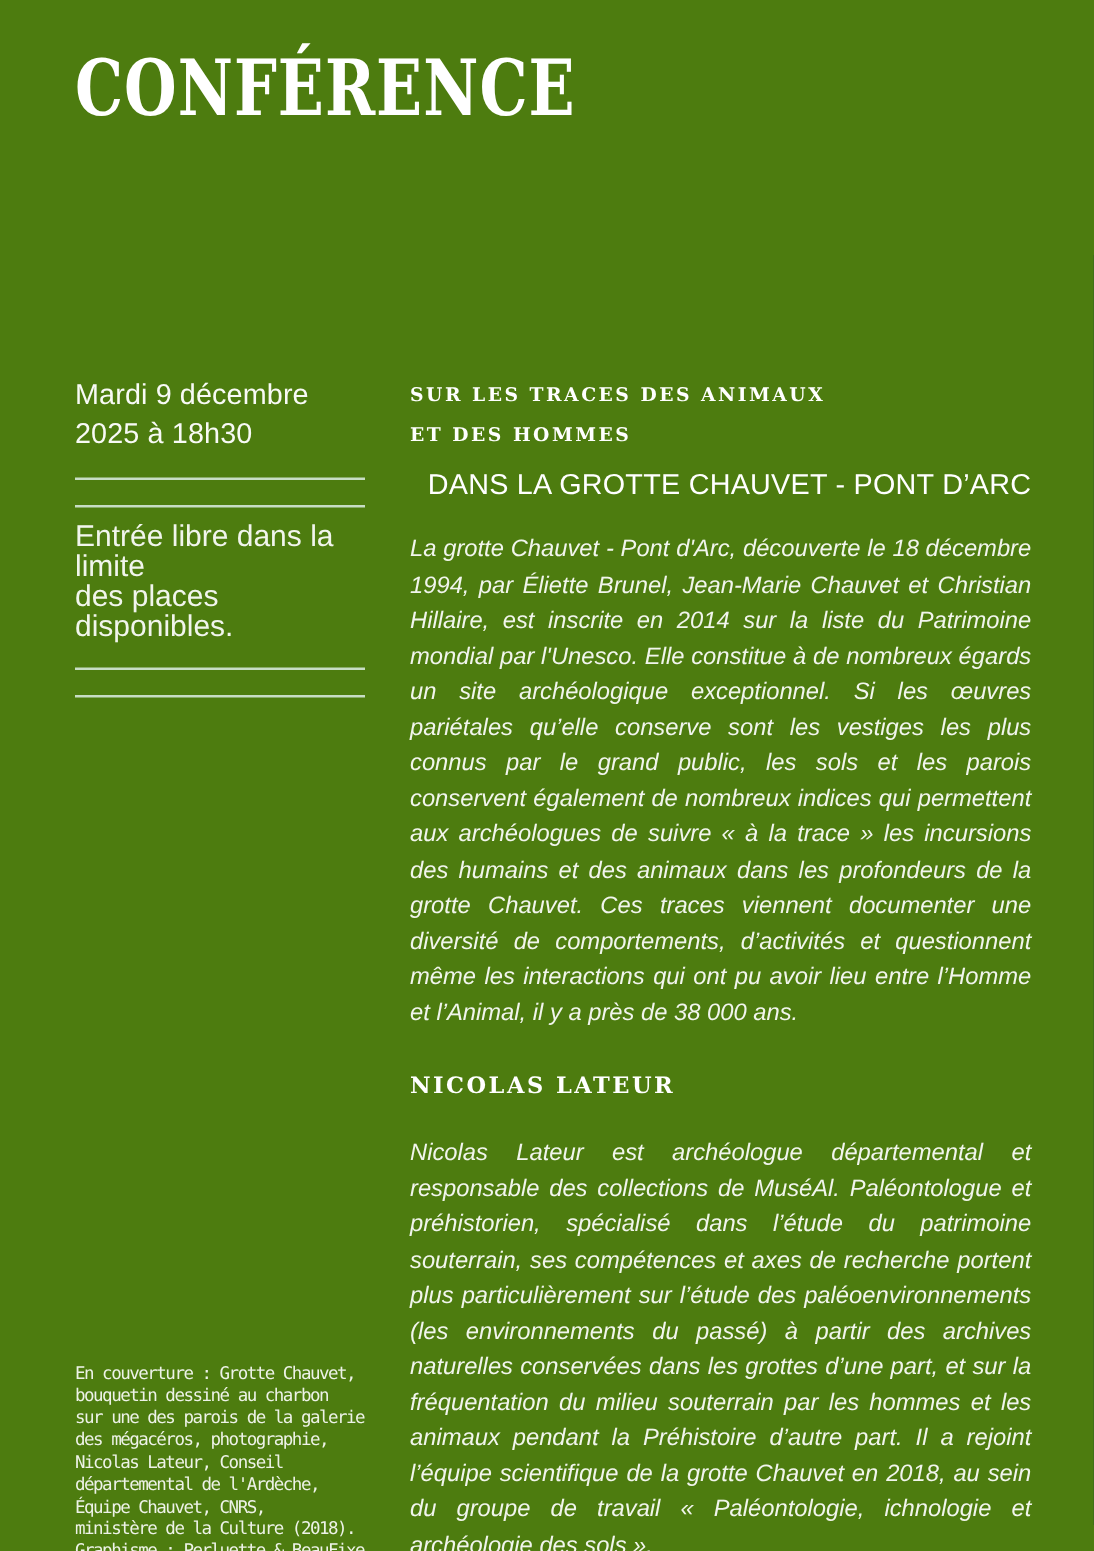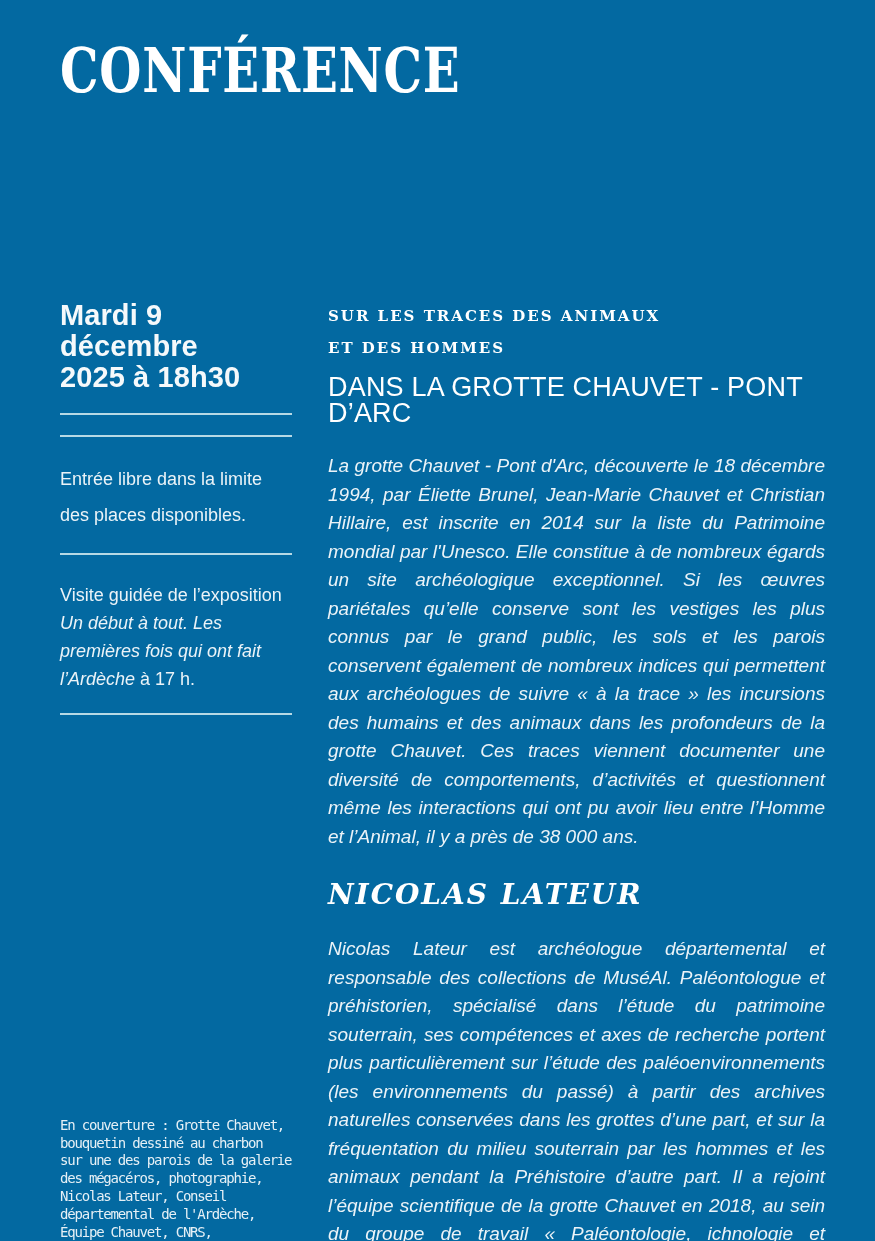--- a/index.html
+++ b/index.html
@@ -5,21 +5,21 @@
   html, body { margin: 0; padding: 0; }
   body { background: #073b40; }
 
   .page {
     position: relative;
     width: 875px;
     height: 1241px;
     margin: 0 auto;
     box-sizing: border-box;
     padding: 40px 50px 48px 60px;
-    background: #0369a1;
+    background: #4d7c0f;
     overflow: hidden;
     display: flex;
     flex-direction: column;
     color: #ffffff;
     font-family: "Liberation Sans", sans-serif;
     -webkit-font-smoothing: antialiased;
   }
 
   
   h1 {
@@ -45,23 +45,23 @@
   
   .left {
     width: 232px;
     flex: 0 0 232px;
     margin-right: 36px;
     display: flex;
     flex-direction: column;
   }
 
   .datetime {
-    font-size: 29px;
+    font-size: 23px;
     line-height: 31px;
-    font-weight: 700;
+    font-weight: 400;
     letter-spacing: 0.1px;
     color: rgba(255,255,255,0.96);
     white-space: pre-line;
   }
 
   hr.rule {
     width: 100%;
     border: none;
     height: 2px;
     background: rgba(235,248,248,0.78);
@@ -73,23 +73,23 @@
     font-family: "DejaVu Sans Mono", monospace;
     font-size: 17px;
     line-height: 24px;
     letter-spacing: -0.5px;
     color: rgba(255,255,255,0.93);
     white-space: pre-line;
   }
   .address .arrow { margin-right: 7px; letter-spacing: 0; }
 
   .admission {
-    margin-top: 24px;
-    font-size: 18px;
-    line-height: 36px;
+    margin-top: 12px;
+    font-size: 24px;
+    line-height: 24px;
     color: rgba(255,255,255,0.92);
     white-space: pre-line;
   }
 
   .tour {
     margin: 26px 0 0 0;
     font-size: 18px;
     line-height: 28px;
     color: rgba(255,255,255,0.92);
   }
@@ -118,47 +118,47 @@
     font-weight: 700;
     font-size: 15px;
     line-height: 32px;
     letter-spacing: 2px;
     color: #ffffff;
     white-space: pre-line;
   }
 
   .subtitle {
     margin-top: 10px;
-    font-size: 27px;
+    font-size: 23px;
     line-height: 26px;
     letter-spacing: 0.2px;
     color: #ffffff;
+    text-align: right;
   }
 
   p.body {
     margin: 0;
     font-size: 19px;
     line-height: 28.5px;
     text-align: justify;
     color: rgba(255,255,255,0.92);
     hyphens: auto;
     font-style: italic;
     -webkit-hyphens: auto;
   }
   p.intro { margin-top: 26px; }
 
   h3 {
     margin: 30px 0 0 0;
     font-family: "DejaVu Serif", serif;
     font-weight: 700;
-    font-size: 28px;
+    font-size: 18px;
     line-height: 28px;
     letter-spacing: 2px;
     color: #ffffff;
-    font-style: italic;
   }
   p.bio { margin-top: 26px; }
 </style>
 </head>
 <body>
 
 <div class="page">
 
   <header>
     <h1>CONFÉRENCE</h1>
@@ -173,21 +173,20 @@
       <hr class="rule">
 
 
       <hr class="rule">
 
       <div class="admission">Entrée libre dans la limite
 des places disponibles.</div>
 
       <hr class="rule">
 
-      <p class="tour"><span>Visite guidée de l’exposition </span><em>Un début à tout. Les premières fois qui ont fait l’Ardèche</em><span> à 17 h.</span></p>
 
       <hr class="rule">
 
       <div class="credit">En couverture : Grotte Chauvet,
 bouquetin dessiné au charbon
 sur une des parois de la galerie
 des mégacéros, photographie,
 Nicolas Lateur, Conseil
 départemental de l'Ardèche,
 Équipe Chauvet, CNRS,

